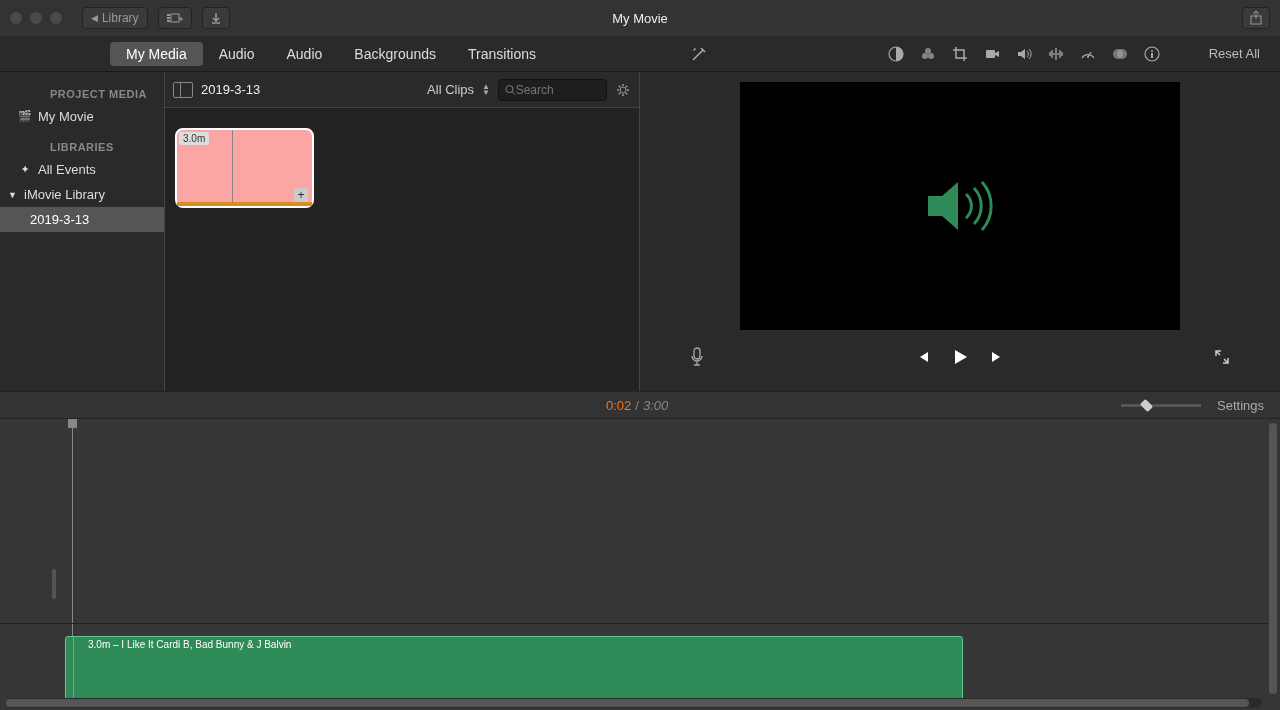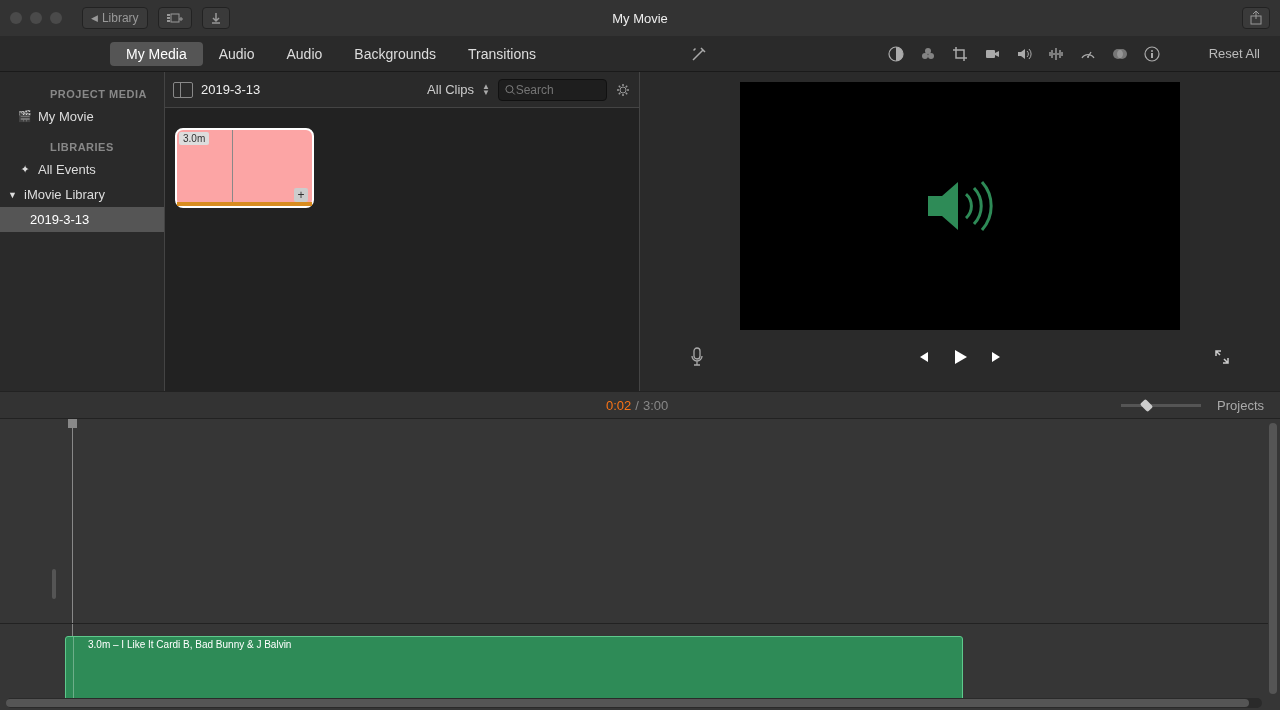--- a/index.html
+++ b/index.html
@@ -63,21 +63,21 @@
 .vc-mic { color: #aaa; }
 .vc-transport { position: absolute; left: 50%; transform: translateX(-50%); display: flex; gap: 20px; align-items: center; }
 .vc-transport .play { font-size: 18px; color: #fff; }
 .vc-transport .skip { font-size: 14px; color: #fff; }
 .vc-fullscreen { margin-left: auto; color: #ccc; }
 
 
 .timebar { height: 28px; background: #333; display: flex; align-items: center; padding: 0 16px; font-size: 13px; border-top: 1px solid #222; border-bottom: 1px solid #222; }
 .time-current { color: #f97316; margin-left: auto; margin-right: 0; }
 .time-sep { color: #888; margin: 0 4px; }
-.time-total { color: #888; }
+.time-total { color: #888; font-style: italic; }
 .time-spacer { flex: 1; }
 .zoom-slider { width: 80px; height: 3px; background: #555; position: relative; margin-right: 16px; }
 .zoom-thumb { position: absolute; top: -4px; left: 20px; width: 11px; height: 11px; background: #ccc; border-radius: 2px; transform: rotate(45deg) scaleY(0.7); }
 .settings-btn { color: #aaa; font-size: 13px; cursor: pointer; }
 
 
 .timeline { height: 291px; background: #363636; position: relative; overflow: hidden; }
 .tl-playhead { position: absolute; top: 4px; left: 72px; width: 1px; height: 280px; background: #888; }
 .tl-playhead::before { content: ''; position: absolute; top: -4px; left: -4px; width: 9px; height: 9px; background: #888; }
 .tl-marker { position: absolute; top: 150px; left: 52px; width: 4px; height: 30px; background: #555; border-radius: 2px; }
@@ -308,21 +308,21 @@
 
 <div class="timebar">
   <div style="flex:0 0 590px"></div>
   <span class="time-current">0:02</span>
   <span class="time-sep">/</span>
   <span class="time-total">3:00</span>
   <div class="time-spacer"></div>
   <div class="zoom-slider">
     <div class="zoom-thumb"></div>
   </div>
-  <div class="settings-btn">Projects</div>
+  <div class="settings-btn">Settings</div>
 </div>
 
 <div class="timeline">
   <div class="tl-playhead"></div>
   <div class="tl-marker"></div>
   <div class="tl-divider"></div>
   <div class="audio-clip">
     <div class="audio-clip-label">3.0m – I Like It Cardi B, Bad Bunny &amp; J Balvin</div>
     <div class="audio-clip-ph"></div>
   </div>

